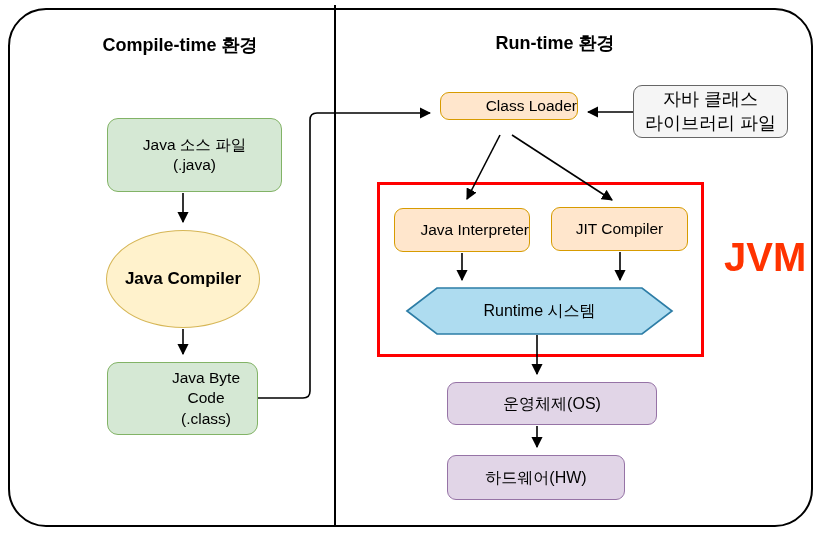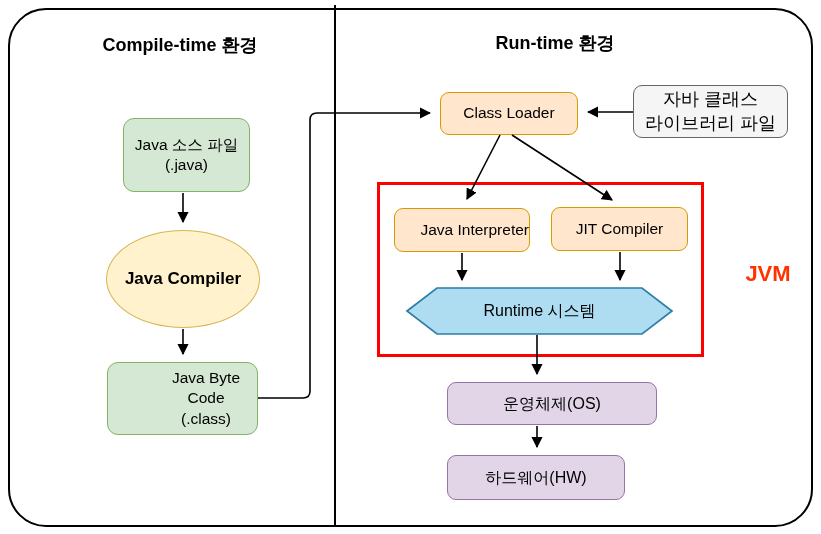--- a/index.html
+++ b/index.html
@@ -28,27 +28,27 @@
   .green{background:var(--green-fill);border:1.6px solid var(--green-stroke);border-radius:11px;}
   .yellow-ellipse{background:var(--yellow-fill);border:1.6px solid var(--yellow-stroke);border-radius:50%;font-weight:bold;font-size:17px;}
   .orange{background:var(--orange-fill);border:1.7px solid var(--orange-stroke);border-radius:9px;}
   .gray{background:var(--gray-fill);border:1.6px solid var(--gray-stroke);border-radius:9px;}
   .purple{background:var(--purple-fill);border:1.6px solid var(--purple-stroke);border-radius:9px;}
   .jvm-rect{
     position:absolute;left:377px;top:182px;width:327px;height:175px;
     border:3px solid var(--jvm-border);z-index:2;box-sizing:border-box;background:transparent;
   }
   .jvm-label{
-    position:absolute;left:724px;top:254px;width:88px;height:40px;z-index:3;
-    color:var(--jvm-text);font-weight:bold;font-size:22px;text-align:center;line-height:40px;
+    position:absolute;left:724px;top:237px;width:88px;height:40px;z-index:3;
+    color:var(--jvm-text);font-weight:bold;font-size:40px;line-height:40px;
   }
-  #node-java-source{left:123px;top:118px;width:127px;height:74px;}
+  #node-java-source{left:107px;top:118px;width:175px;height:74px;}
   #node-java-compiler{left:106px;top:230px;width:154px;height:98px;}
   #node-java-bytecode{left:107px;top:362px;width:151px;height:73px;padding-left:47px;}
-  #node-class-loader{left:440px;top:92px;width:138px;height:43px;}
+  #node-class-loader{left:440px;top:92px;width:138px;height:28px;align-items:flex-end;}
   #node-java-library{left:633px;top:85px;width:155px;height:53px;font-size:18px;}
   #node-java-interpreter{left:394px;top:208px;width:136px;height:44px;align-items:flex-end;}
   #node-jit-compiler{left:551px;top:207px;width:137px;height:44px;}
   #node-os{left:447px;top:382px;width:210px;height:43px;font-size:16px;}
   #node-hardware{left:447px;top:455px;width:178px;height:45px;font-size:16px;}
   #hex-label{
     position:absolute;left:407px;top:288px;width:265px;height:46px;z-index:5;
     display:flex;align-items:center;justify-content:center;font-size:16px;
   }
   svg.wires{position:absolute;left:0;top:0;z-index:4;pointer-events:none;}

